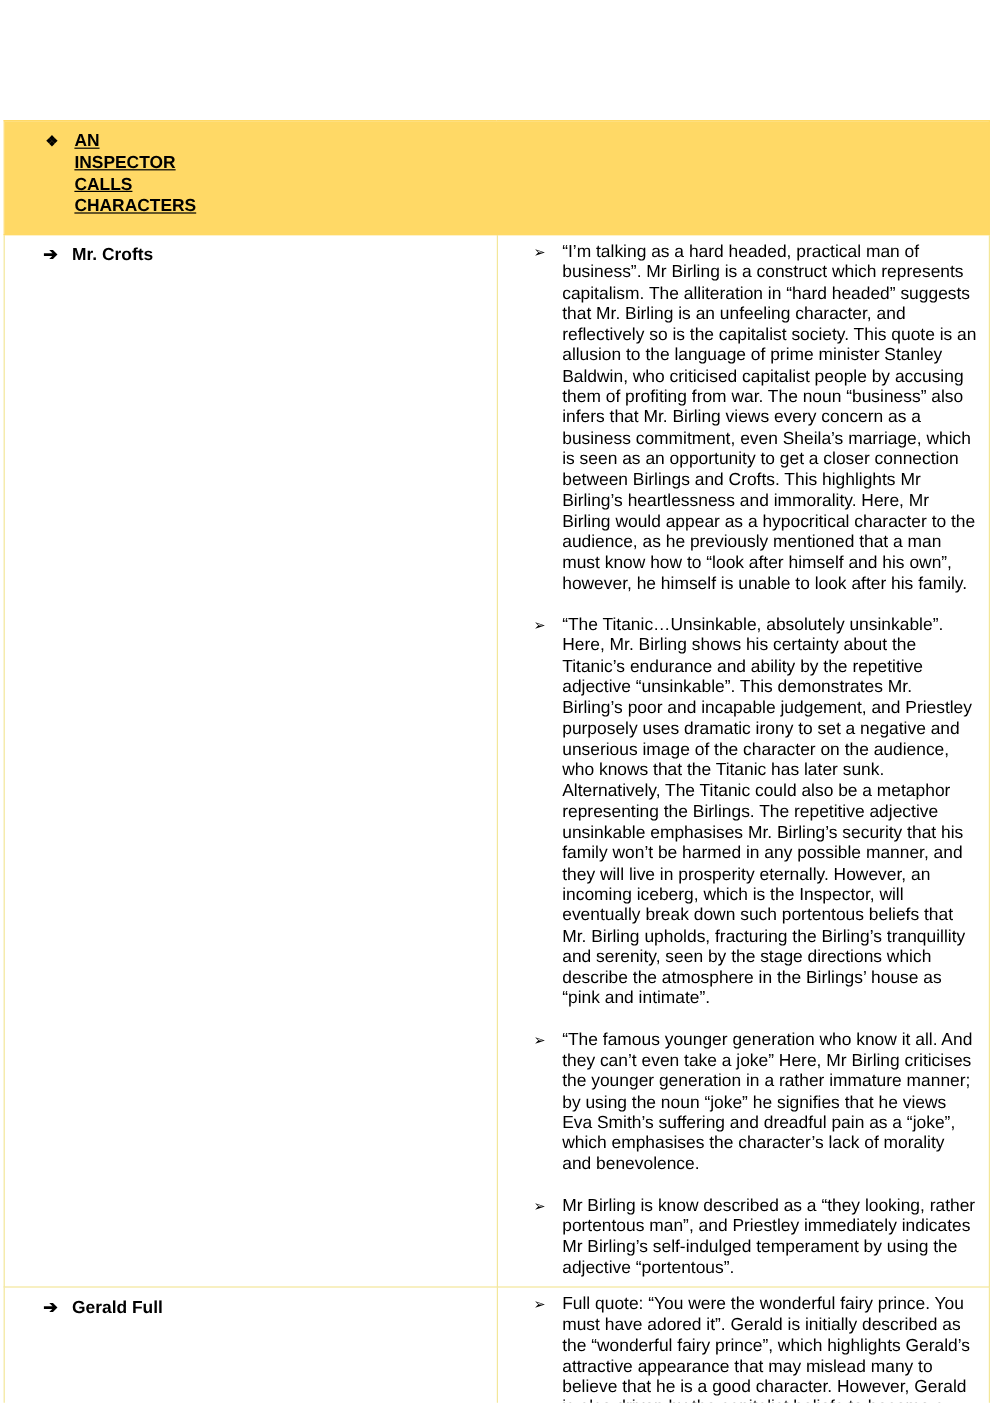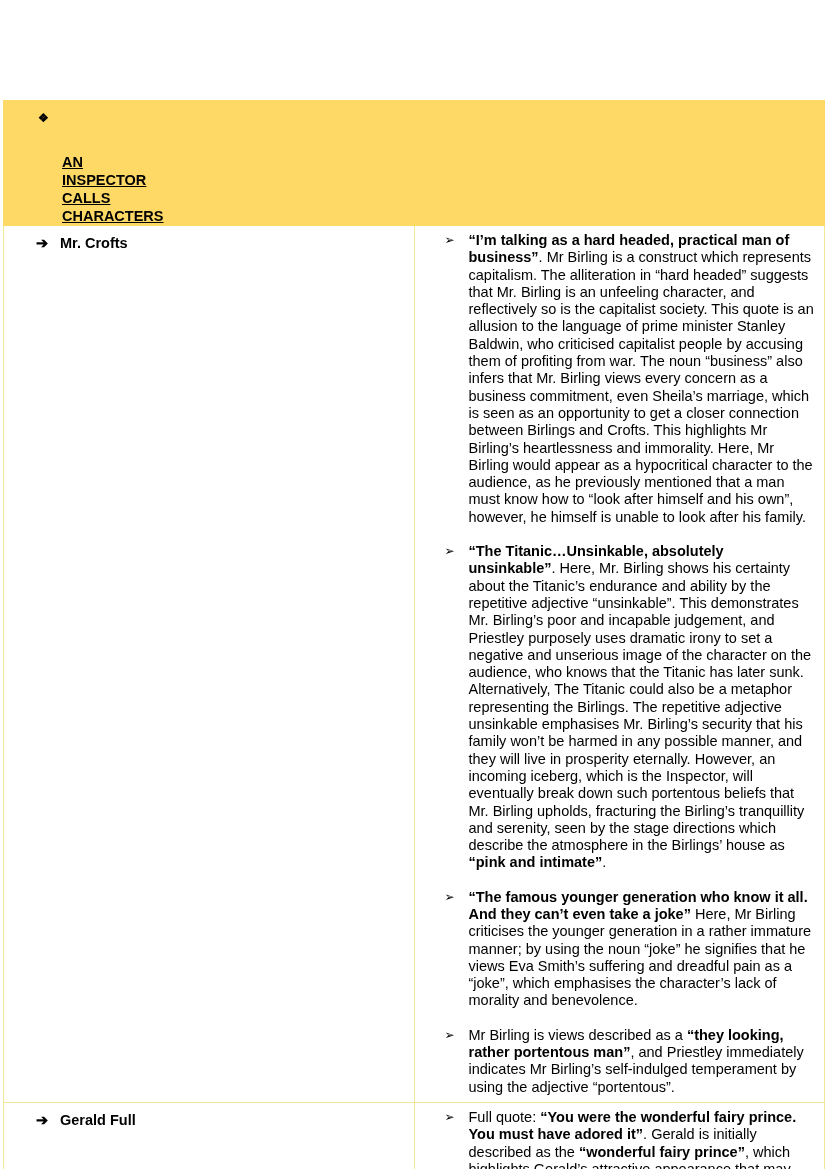--- a/index.html
+++ b/index.html
@@ -6,29 +6,29 @@
   body { width: 828px; height: 1169px; position: relative; overflow: hidden;
          font-family: "Liberation Sans", sans-serif; color: #000; }
   .page-table { position: absolute; left: 3px; top: 100px; width: 822px;
                 border-collapse: collapse; table-layout: fixed; }
   .page-table td { border: 1px solid #f3e79a; vertical-align: top; padding: 0; }
   .header-row td { background: #ffd966; border-color: #ffd966; height: 86px; }
   .header-cell { padding: 8px 0 0 34px !important; }
   .header-title { display: flex; align-items: flex-start; font-weight: bold;
                   font-size: 14.5px; line-height: 18px; }
   .diamond { width: 24px; font-size: 12px; line-height: 18px; }
-  .title-text { text-decoration: underline; width: 120px; margin-top: 44px; }
+  .title-text { text-decoration: underline; width: 120px; }
   .name-cell { width: 173px; padding: 8px 0 0 32px !important; }
   .char-name { display: flex; font-weight: bold; font-size: 14.5px; line-height: 18px; }
   .arrow { width: 24px; }
   .notes-cell { padding: 6px 10px 6px 30px !important; }
   .bullet { display: flex; font-size: 14.5px; line-height: 17.3px; margin-bottom: 17px; }
   .bullet:last-child { margin-bottom: 0; }
   .bullet-mark { width: 24px; flex: 0 0 24px; font-size: 12px; }
-  .bullet-text b { font-weight: bold; }
+  .bullet-text b { font-weight: normal; }
   .row-birling td { height: 600px; }
   .row-gerald td { height: 272px; }
 </style>
 </head>
 <body>
 
 <table class="page-table">
   <tbody>
       <tr class="header-row">
     <td class="header-cell" colspan="2">
@@ -59,21 +59,21 @@
       <div class="bullet">
         <span class="bullet-mark">➢</span>
         <span class="bullet-text"><b>“The Titanic…Unsinkable, absolutely unsinkable”</b><span>. Here, Mr. Birling shows his certainty about the Titanic’s endurance and ability by the repetitive adjective “unsinkable”. This demonstrates Mr. Birling’s poor and incapable judgement, and Priestley purposely uses dramatic irony to set a negative and unserious image of the character on the audience, who knows that the Titanic has later sunk. Alternatively, The Titanic could also be a metaphor representing the Birlings. The repetitive adjective unsinkable emphasises Mr. Birling’s security that his family won’t be harmed in any possible manner, and they will live in prosperity eternally. However, an incoming iceberg, which is the Inspector, will eventually break down such portentous beliefs that Mr. Birling upholds, fracturing the Birling’s tranquillity and serenity, seen by the stage directions which describe the atmosphere in the Birlings’ house as </span><b>“pink and intimate”</b><span>.</span></span>
       </div>
       <div class="bullet">
         <span class="bullet-mark">➢</span>
         <span class="bullet-text"><b>“The famous younger generation who know it all. And they can’t even take a joke”</b><span> Here, Mr Birling criticises the younger generation in a rather immature manner; by using the noun “joke” he signifies that he views Eva Smith’s suffering and dreadful pain as a “joke”, which emphasises the character’s lack of morality and benevolence.</span></span>
       </div>
       <div class="bullet">
         <span class="bullet-mark">➢</span>
-        <span class="bullet-text"><span>Mr Birling is views described as a </span><b>“they looking, rather portentous man”</b><span>, and Priestley immediately indicates Mr Birling’s self-indulged temperament by using the adjective “portentous”.</span></span>
+        <span class="bullet-text"><span>Mr Birling is know described as a </span><b>“they looking, rather portentous man”</b><span>, and Priestley immediately indicates Mr Birling’s self-indulged temperament by using the adjective “portentous”.</span></span>
       </div>
     </td>
   </tr>
 
   <tr class="row-gerald">
     <td class="name-cell">
       <div class="char-name">
         <span class="arrow">➔</span>
         <span>Gerald Full</span>
       </div>

